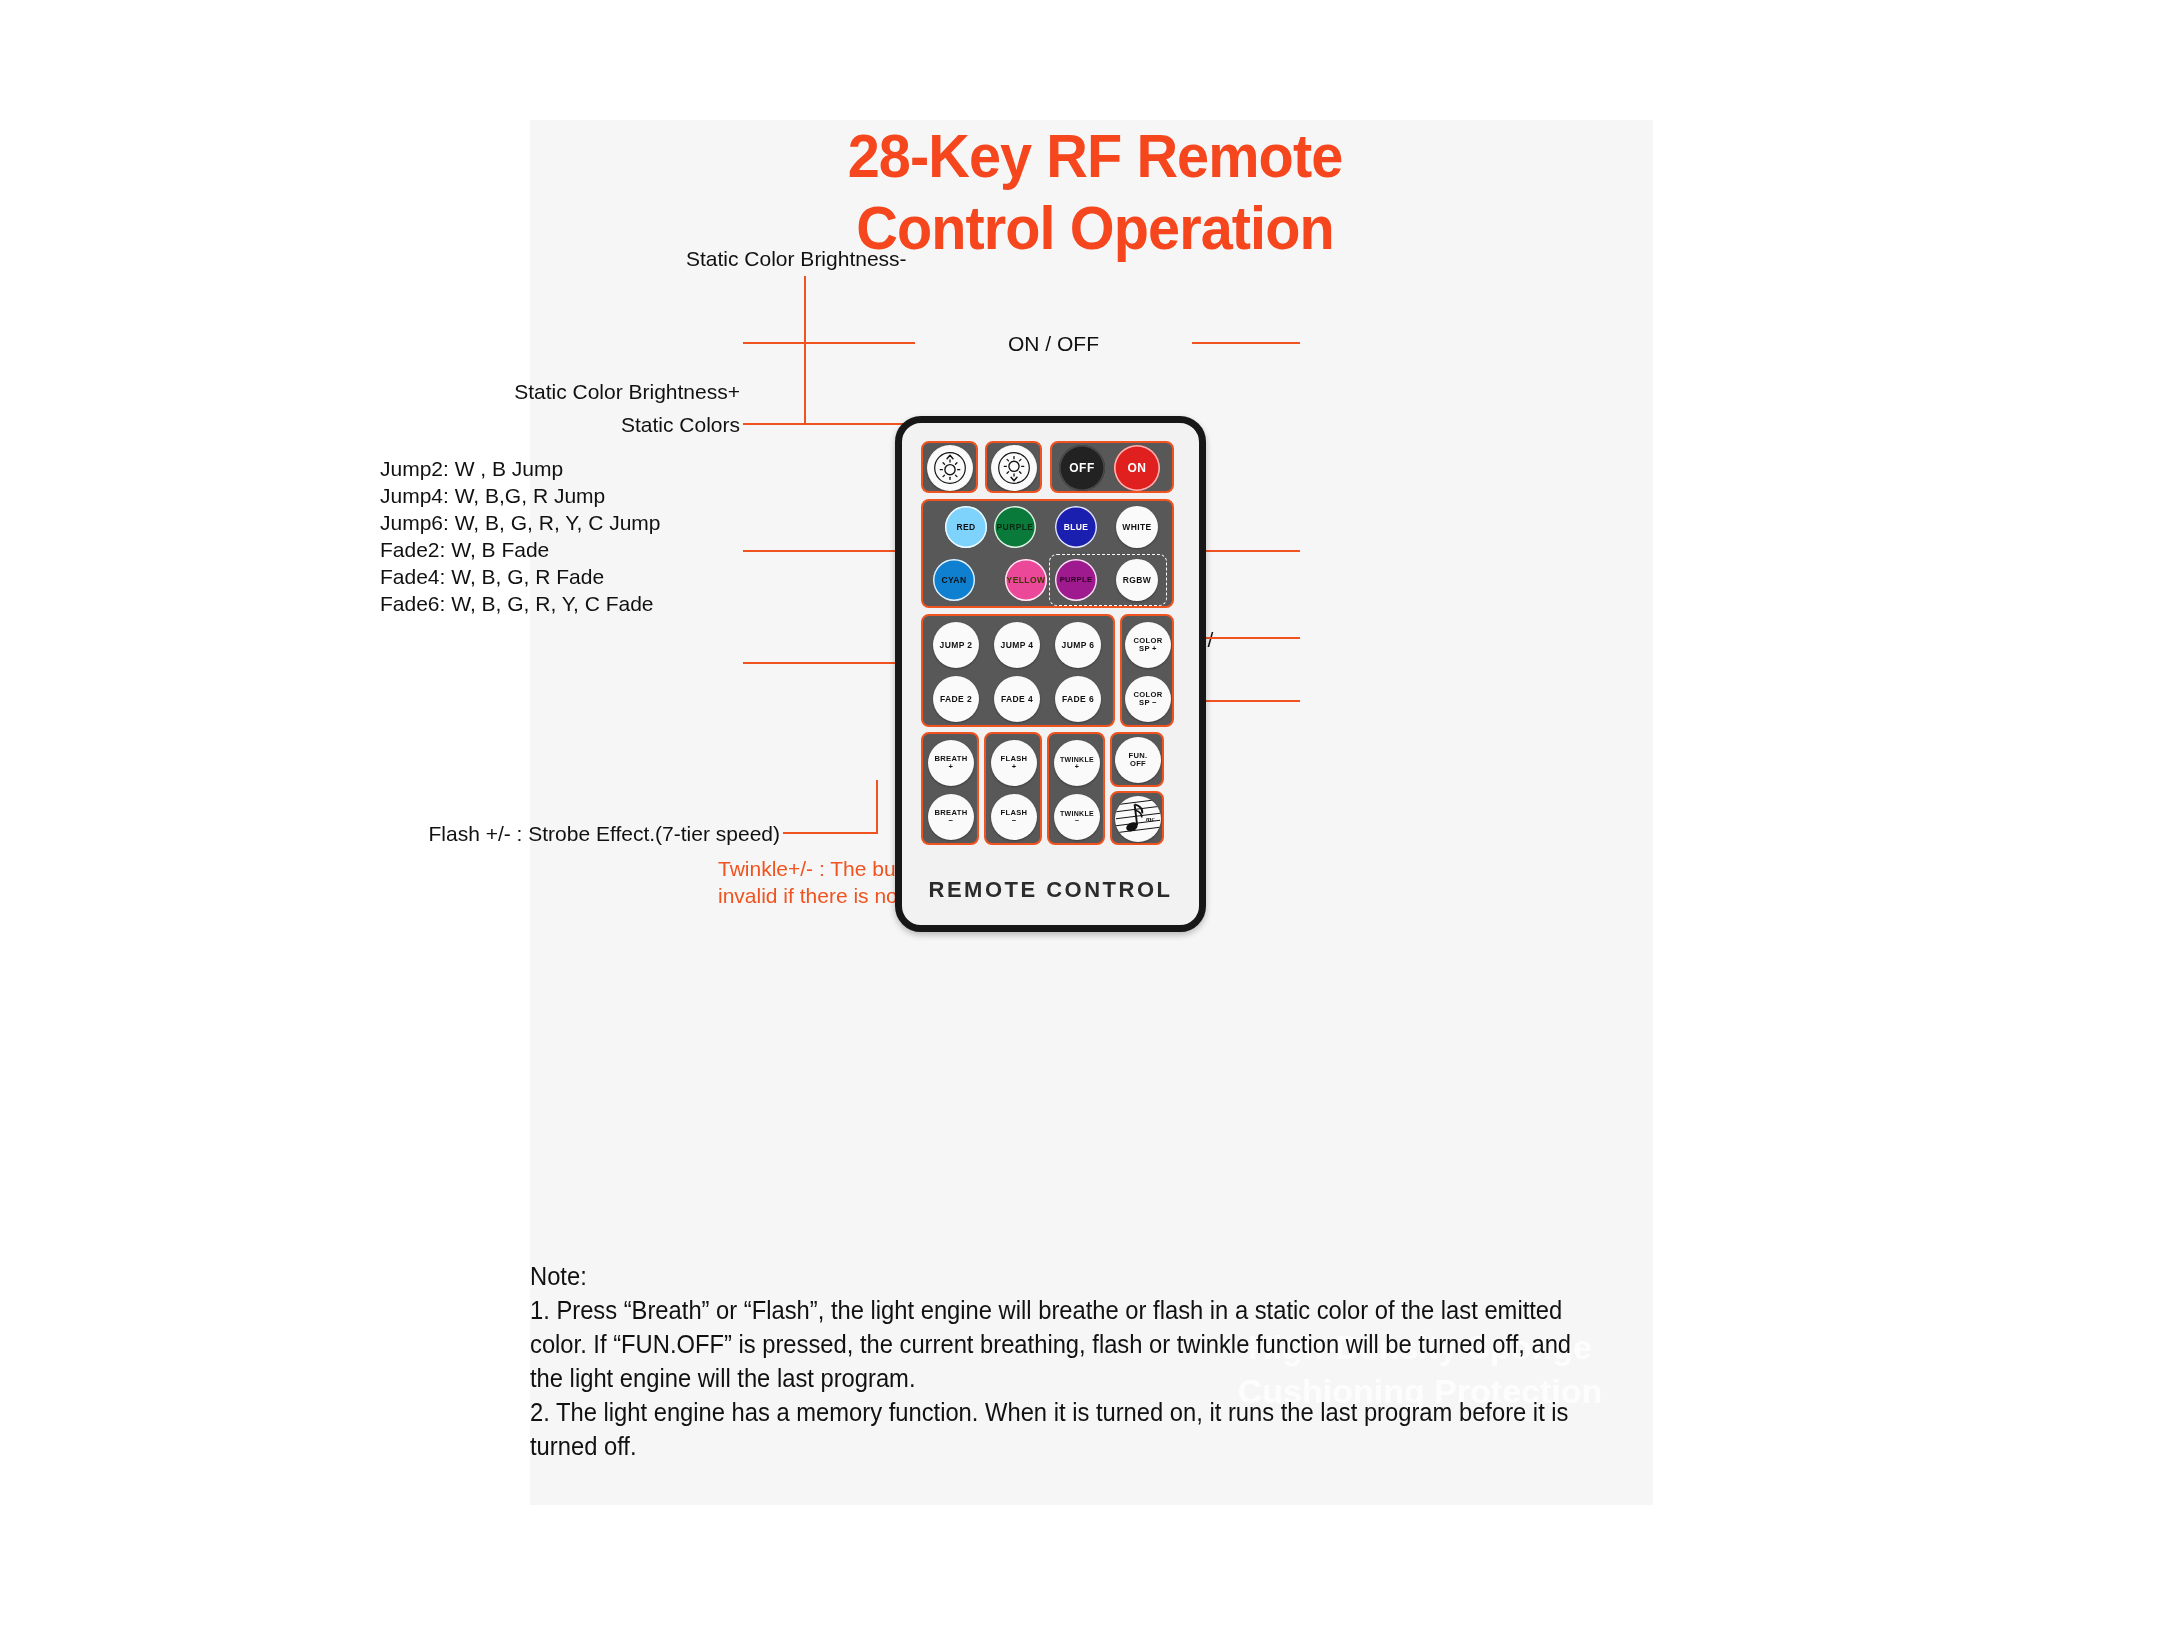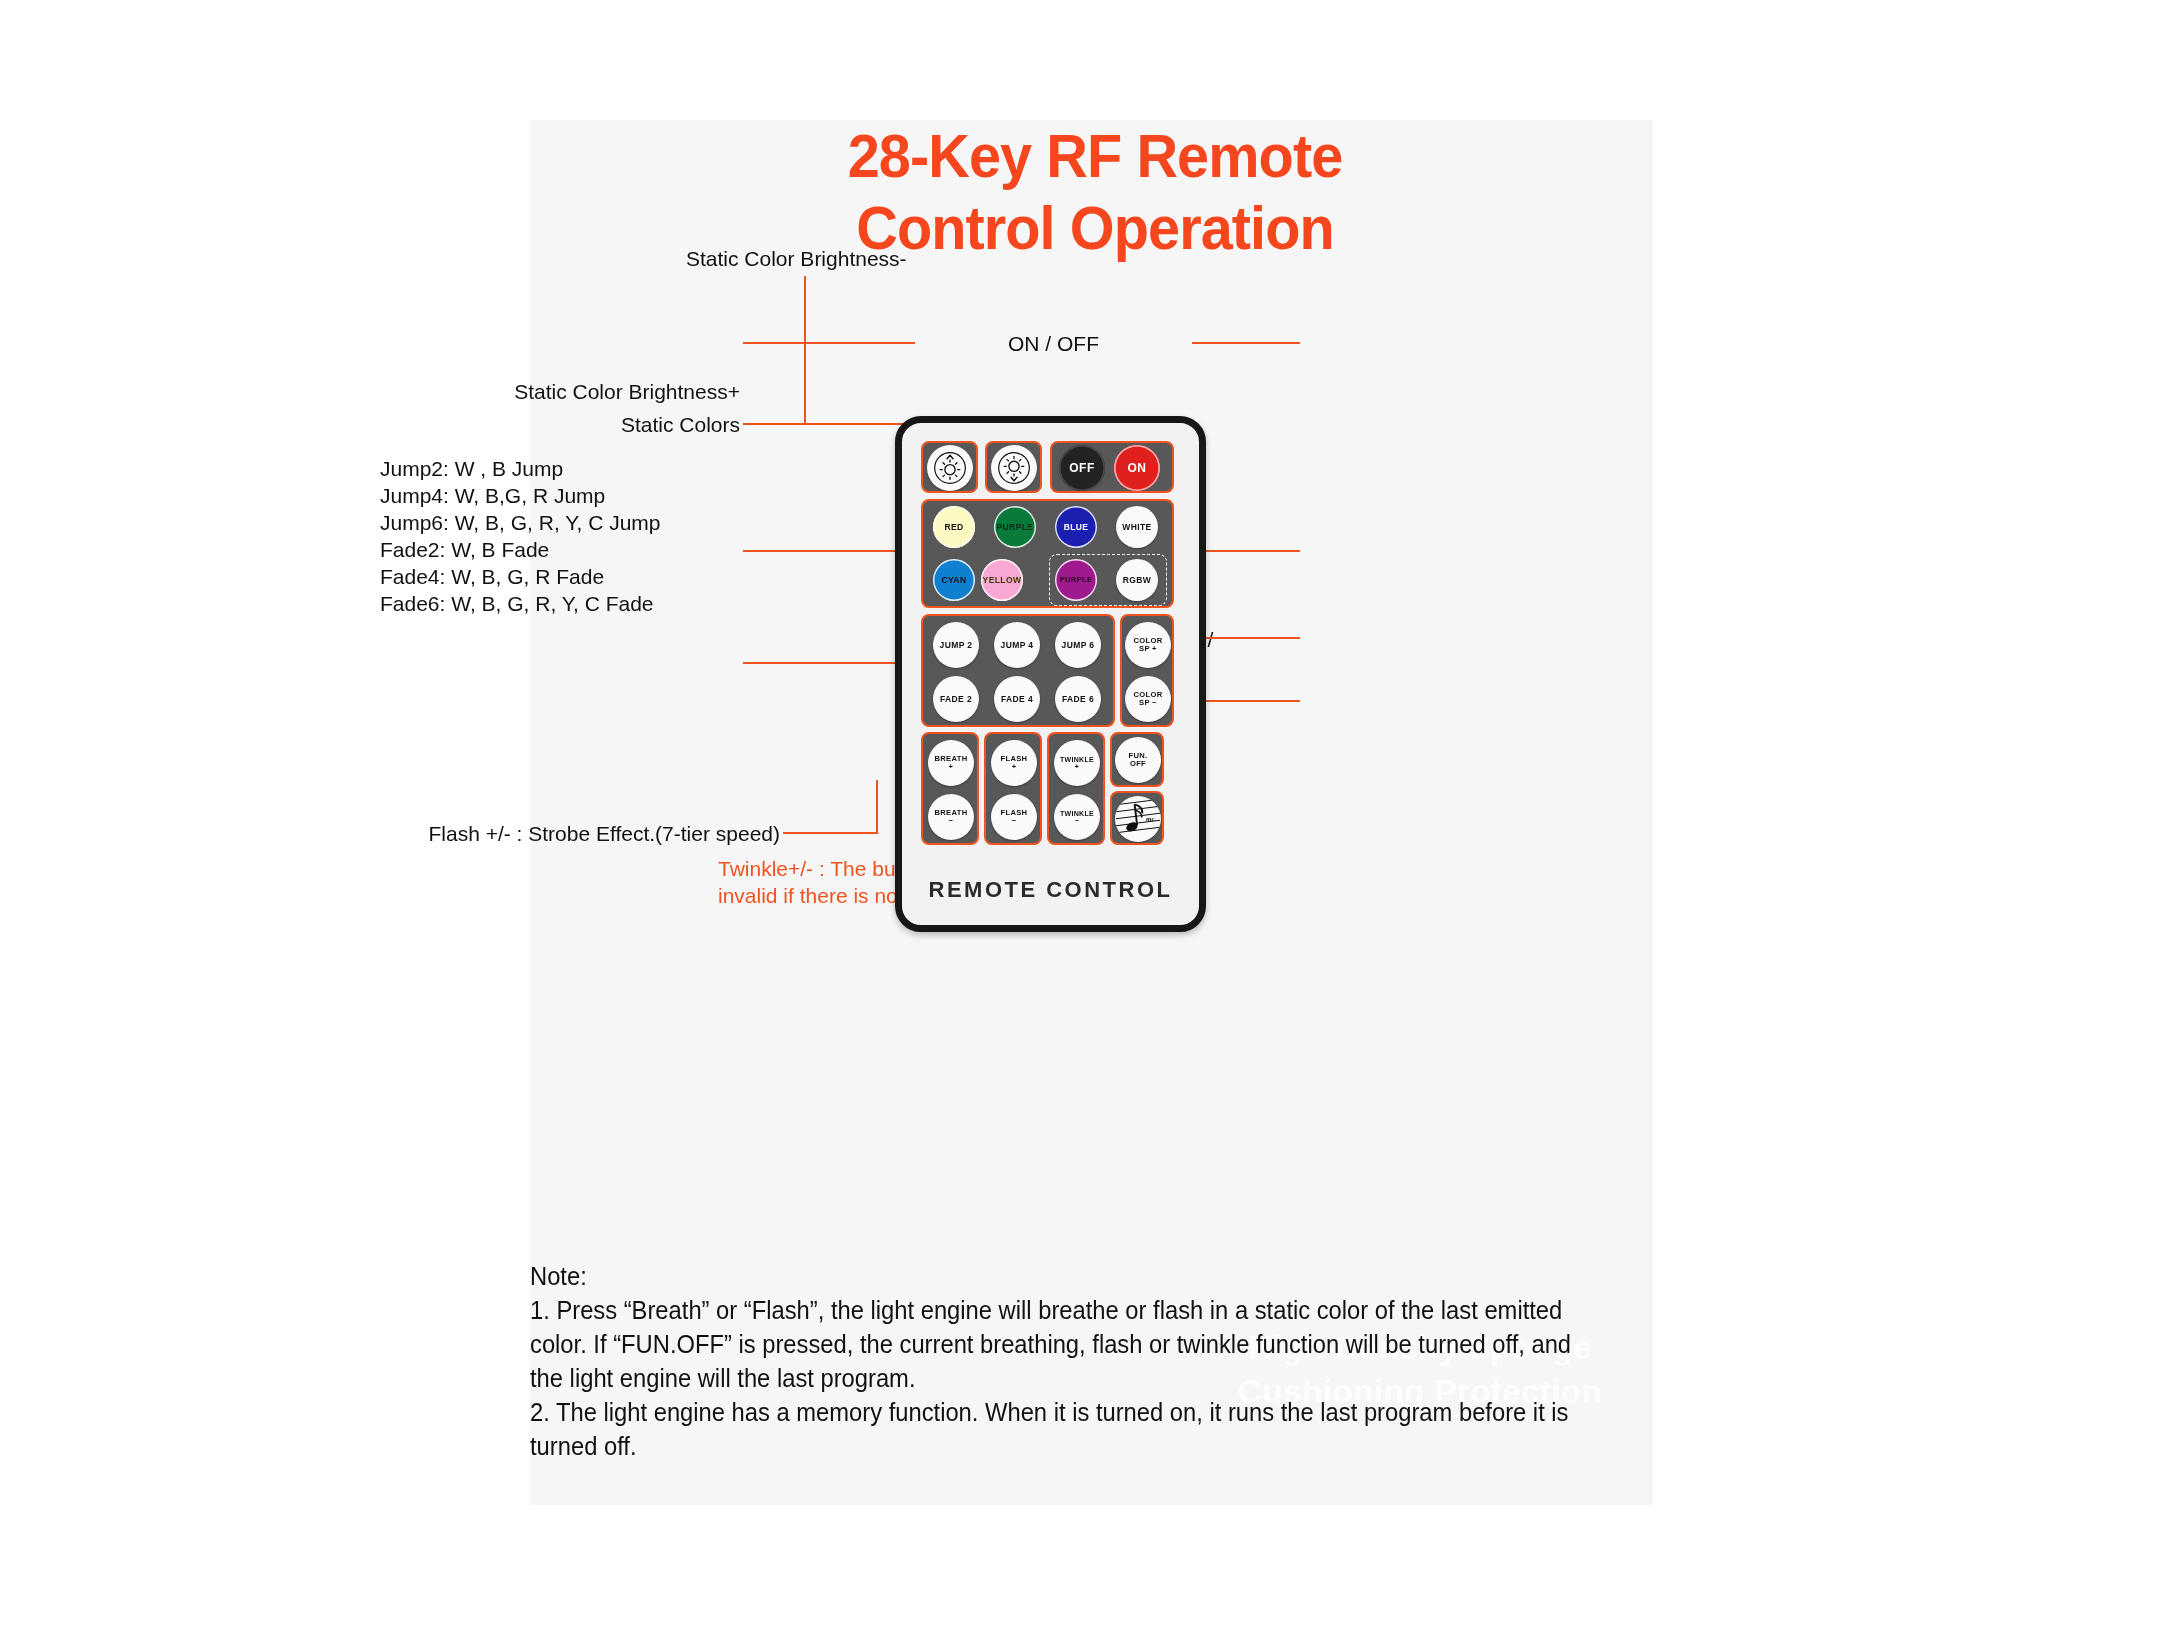--- a/index.html
+++ b/index.html
@@ -200,27 +200,27 @@
       </div>
     </div>
 
     <div class="zone" style="left:148px;top:18px;width:124px;height:52px;">
       <div class="btn round46 ring" style="left:7px;top:2px;background:#222;color:#fff;font-size:12px;letter-spacing:.5px;box-shadow:inset 0 0 0 1.6px #4a4a4a;">OFF</div>
       <div class="btn round46 ring" style="left:62px;top:2px;background:#e01f1f;color:#fff;font-size:12px;letter-spacing:.5px;box-shadow:inset 0 0 0 1.6px #ffb3b3;">ON</div>
     </div>
 
     <div class="zone" style="left:19px;top:76px;width:253px;height:109px;">
 
-      <div class="btn round42 b-small ring" style="left:10px;top:5px;background:#fef9c3;color:#111;">RED</div>
+      <div class="btn round42 b-small ring" style="left:22px;top:5px;background:#7dd3fc;color:#111;">RED</div>
       <div class="btn round42 b-small ring" style="left:71px;top:5px;background:#0a7a3a;color:#0a2a14;">PURPLE</div>
       <div class="btn round42 b-small ring" style="left:132px;top:5px;background:#1a1fb0;color:#fff;">BLUE</div>
       <div class="btn round42 b-small white-btn" style="left:193px;top:5px;color:#111;">WHITE</div>
 
       <div class="btn round42 b-small ring" style="left:10px;top:58px;background:#0f7fd0;color:#111;">CYAN</div>
-      <div class="btn round42 b-small ring" style="left:58px;top:58px;background:#f9a8d4;color:#3a3a00;">YELLOW</div>
+      <div class="btn round42 b-small ring" style="left:82px;top:58px;background:#ec4899;color:#3a3a00;">YELLOW</div>
 
       <div style="position:absolute;left:126px;top:53px;width:118px;height:52px;border:1.6px dashed #ffffff;border-radius:8px;box-sizing:border-box;"></div>
       <div class="btn round42 b-tiny ring" style="left:132px;top:58px;background:#a01a8f;color:#2a0022;">PURPLE</div>
       <div class="btn round42 b-small white-btn" style="left:193px;top:58px;color:#111;">RGBW</div>
     </div>
 
     <div class="zone" style="left:19px;top:191px;width:194px;height:113px;">
       <div class="btn round46 b-small white-btn" style="left:10px;top:6px;">JUMP 2</div>
       <div class="btn round46 b-small white-btn" style="left:71px;top:6px;">JUMP 4</div>
       <div class="btn round46 b-small white-btn" style="left:132px;top:6px;">JUMP 6</div>

